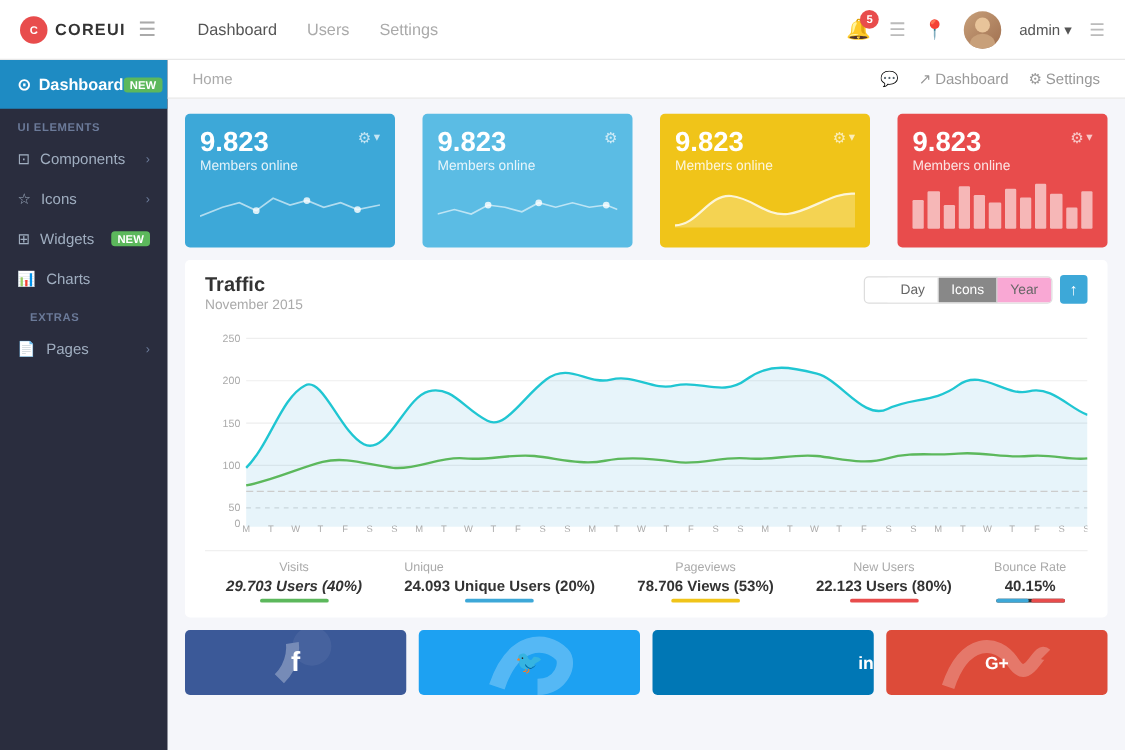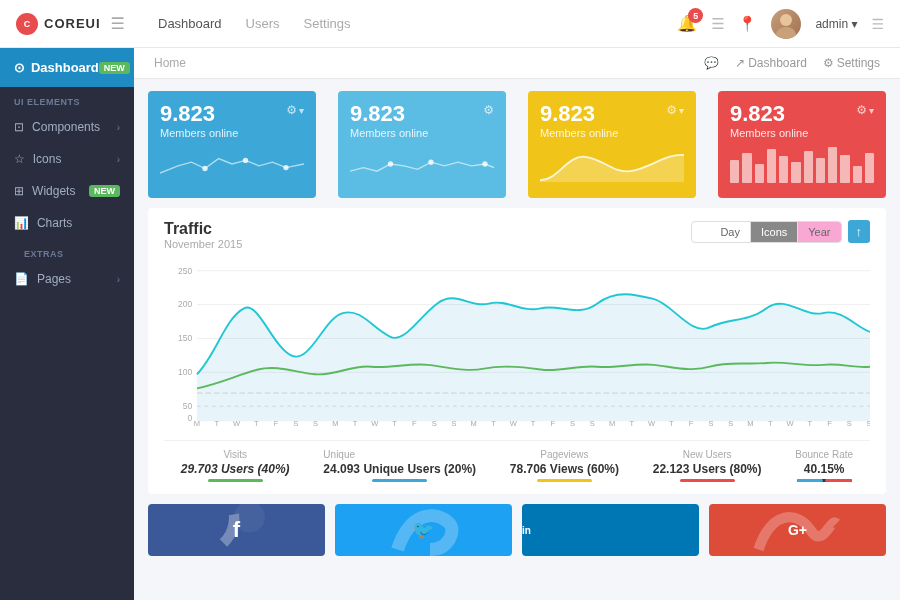--- a/index.html
+++ b/index.html
@@ -275,21 +275,21 @@
             <div style="color:#333;font-size:12px;font-weight:600;margin-top:2px;font-style:italic;">29.703 Users (40%)</div>
             <div style="height:3px;background:#5cb85c;border-radius:2px;margin:3px auto 0;width:55px;"></div>
           </div>
           <div style="text-align:left;">
             <div style="color:#aaa;font-size:10px;">Unique</div>
             <div style="color:#333;font-size:12px;font-weight:600;margin-top:2px;">24.093 Unique Users (20%)</div>
             <div style="height:3px;background:#3da8d8;border-radius:2px;margin:3px auto 0;width:55px;"></div>
           </div>
           <div style="text-align:center;">
             <div style="color:#aaa;font-size:10px;">Pageviews</div>
-            <div style="color:#333;font-size:12px;font-weight:600;margin-top:2px;">78.706 Views (60%)</div>
+            <div style="color:#333;font-size:12px;font-weight:600;margin-top:2px;">78.706 Views (53%)</div>
             <div style="height:3px;background:#f0c419;border-radius:2px;margin:3px auto 0;width:55px;"></div>
           </div>
           <div style="text-align:center;">
             <div style="color:#aaa;font-size:10px;">New Users</div>
             <div style="color:#333;font-size:12px;font-weight:600;margin-top:2px;">22.123 Users (80%)</div>
             <div style="height:3px;background:#e84c4c;border-radius:2px;margin:3px auto 0;width:55px;"></div>
           </div>
           <div style="text-align:center;">
             <div style="color:#aaa;font-size:10px;">Bounce Rate</div>
             <div style="color:#333;font-size:12px;font-weight:600;margin-top:2px;">40.15%</div>
@@ -308,21 +308,21 @@
               <circle cx="30" cy="10" r="12" fill="white" opacity="0.2"></circle>
             </svg>
           <span style="position:relative;z-index:1;font-size:22px;">f</span>
         </div>
         <div style="flex:1;height:52px;background:#1da1f2;border-radius:4px;display:flex;align-items:center;justify-content:center;color:#fff;font-size:18px;font-weight:900;cursor:pointer;overflow:hidden;position:relative;">
           <svg viewBox="0 0 50 40" width="100%" height="100%" style="position:absolute;opacity:0.25;">
               <path d="M5 35 C15 5 35 5 45 15 C50 20 45 35 30 35" stroke="white" stroke-width="10" fill="none"></path>
             </svg>
           <span style="position:relative;z-index:1;">🐦</span>
         </div>
-        <div style="flex:1;height:52px;background:#0077b5;border-radius:4px;display:flex;align-items:center;justify-content:flex-start;color:#fff;font-size:10px;font-weight:900;cursor:pointer;">
+        <div style="flex:1;height:52px;background:#0077b5;border-radius:4px;display:flex;align-items:center;justify-content:flex-end;color:#fff;font-size:14px;font-weight:900;cursor:pointer;">
           <span>in</span>
         </div>
         <div style="flex:1;height:52px;background:#dd4b39;border-radius:4px;display:flex;align-items:center;justify-content:center;color:#fff;font-size:14px;font-weight:900;cursor:pointer;overflow:hidden;position:relative;">
           <svg viewBox="0 0 60 40" width="100%" height="100%" style="position:absolute;opacity:0.25;">
               <path d="M0 35 C10 5 30 5 40 20 C50 35 55 10 60 15" stroke="white" stroke-width="8" fill="none"></path>
             </svg>
           <span style="position:relative;z-index:1;">G+</span>
         </div>
       </div>
 

